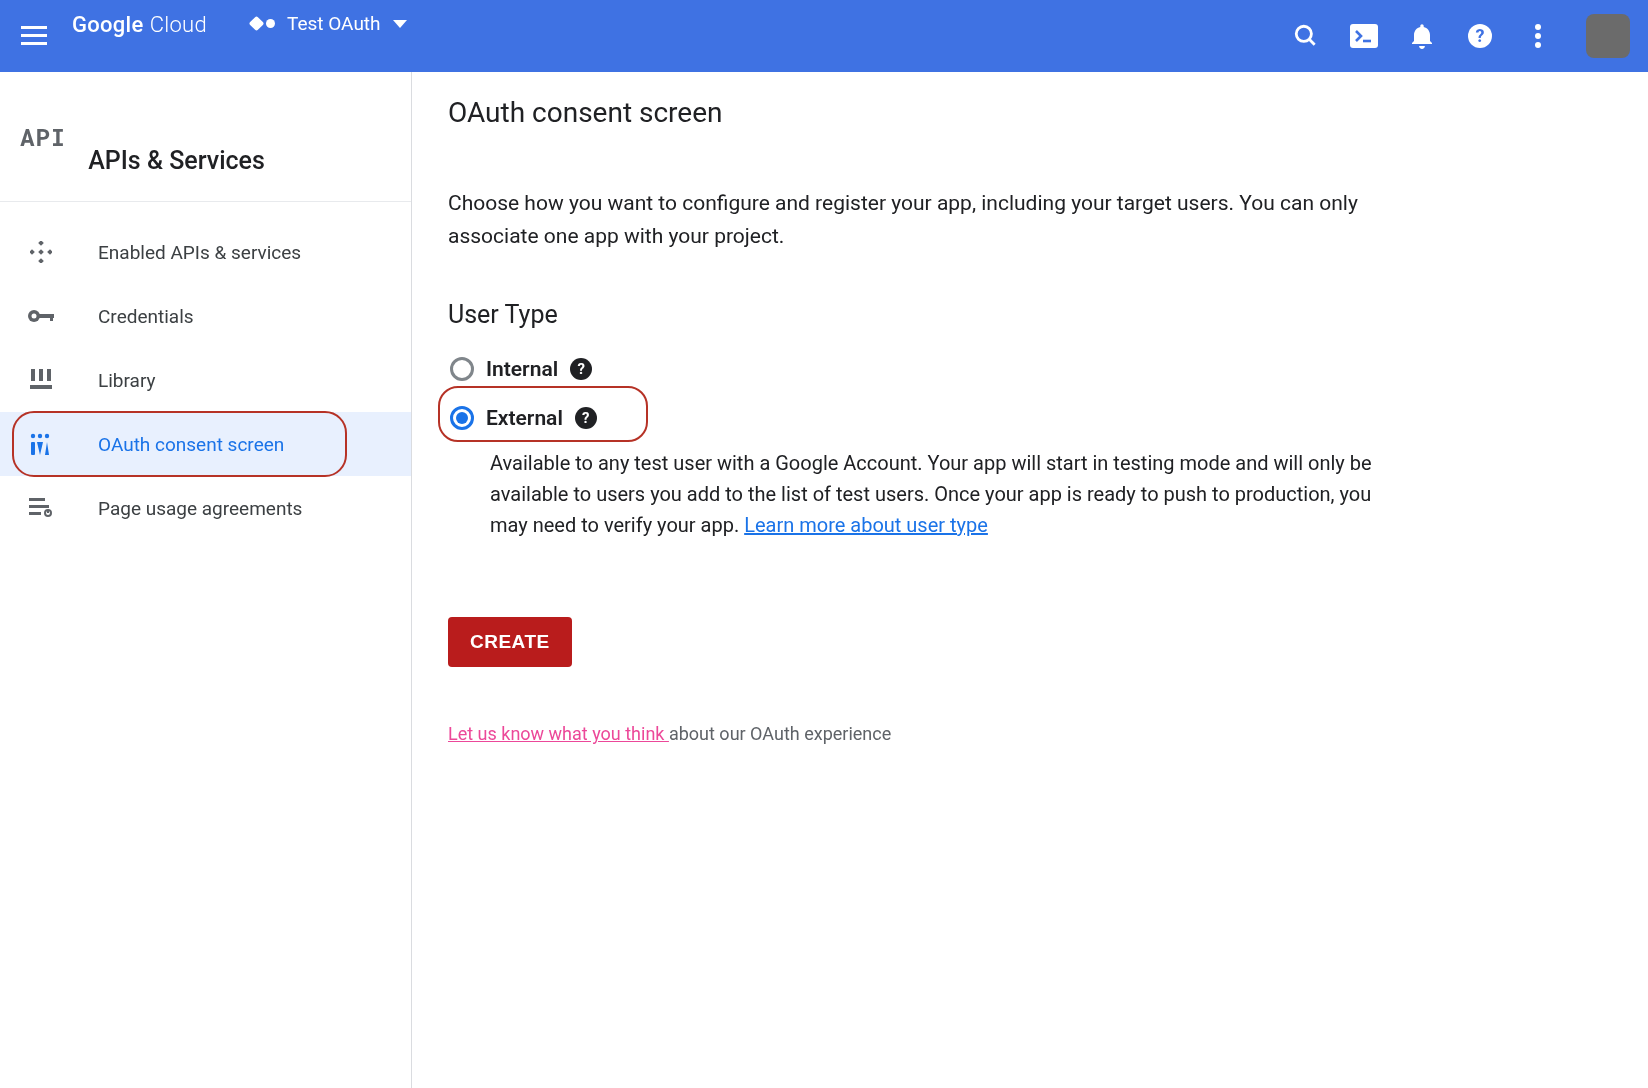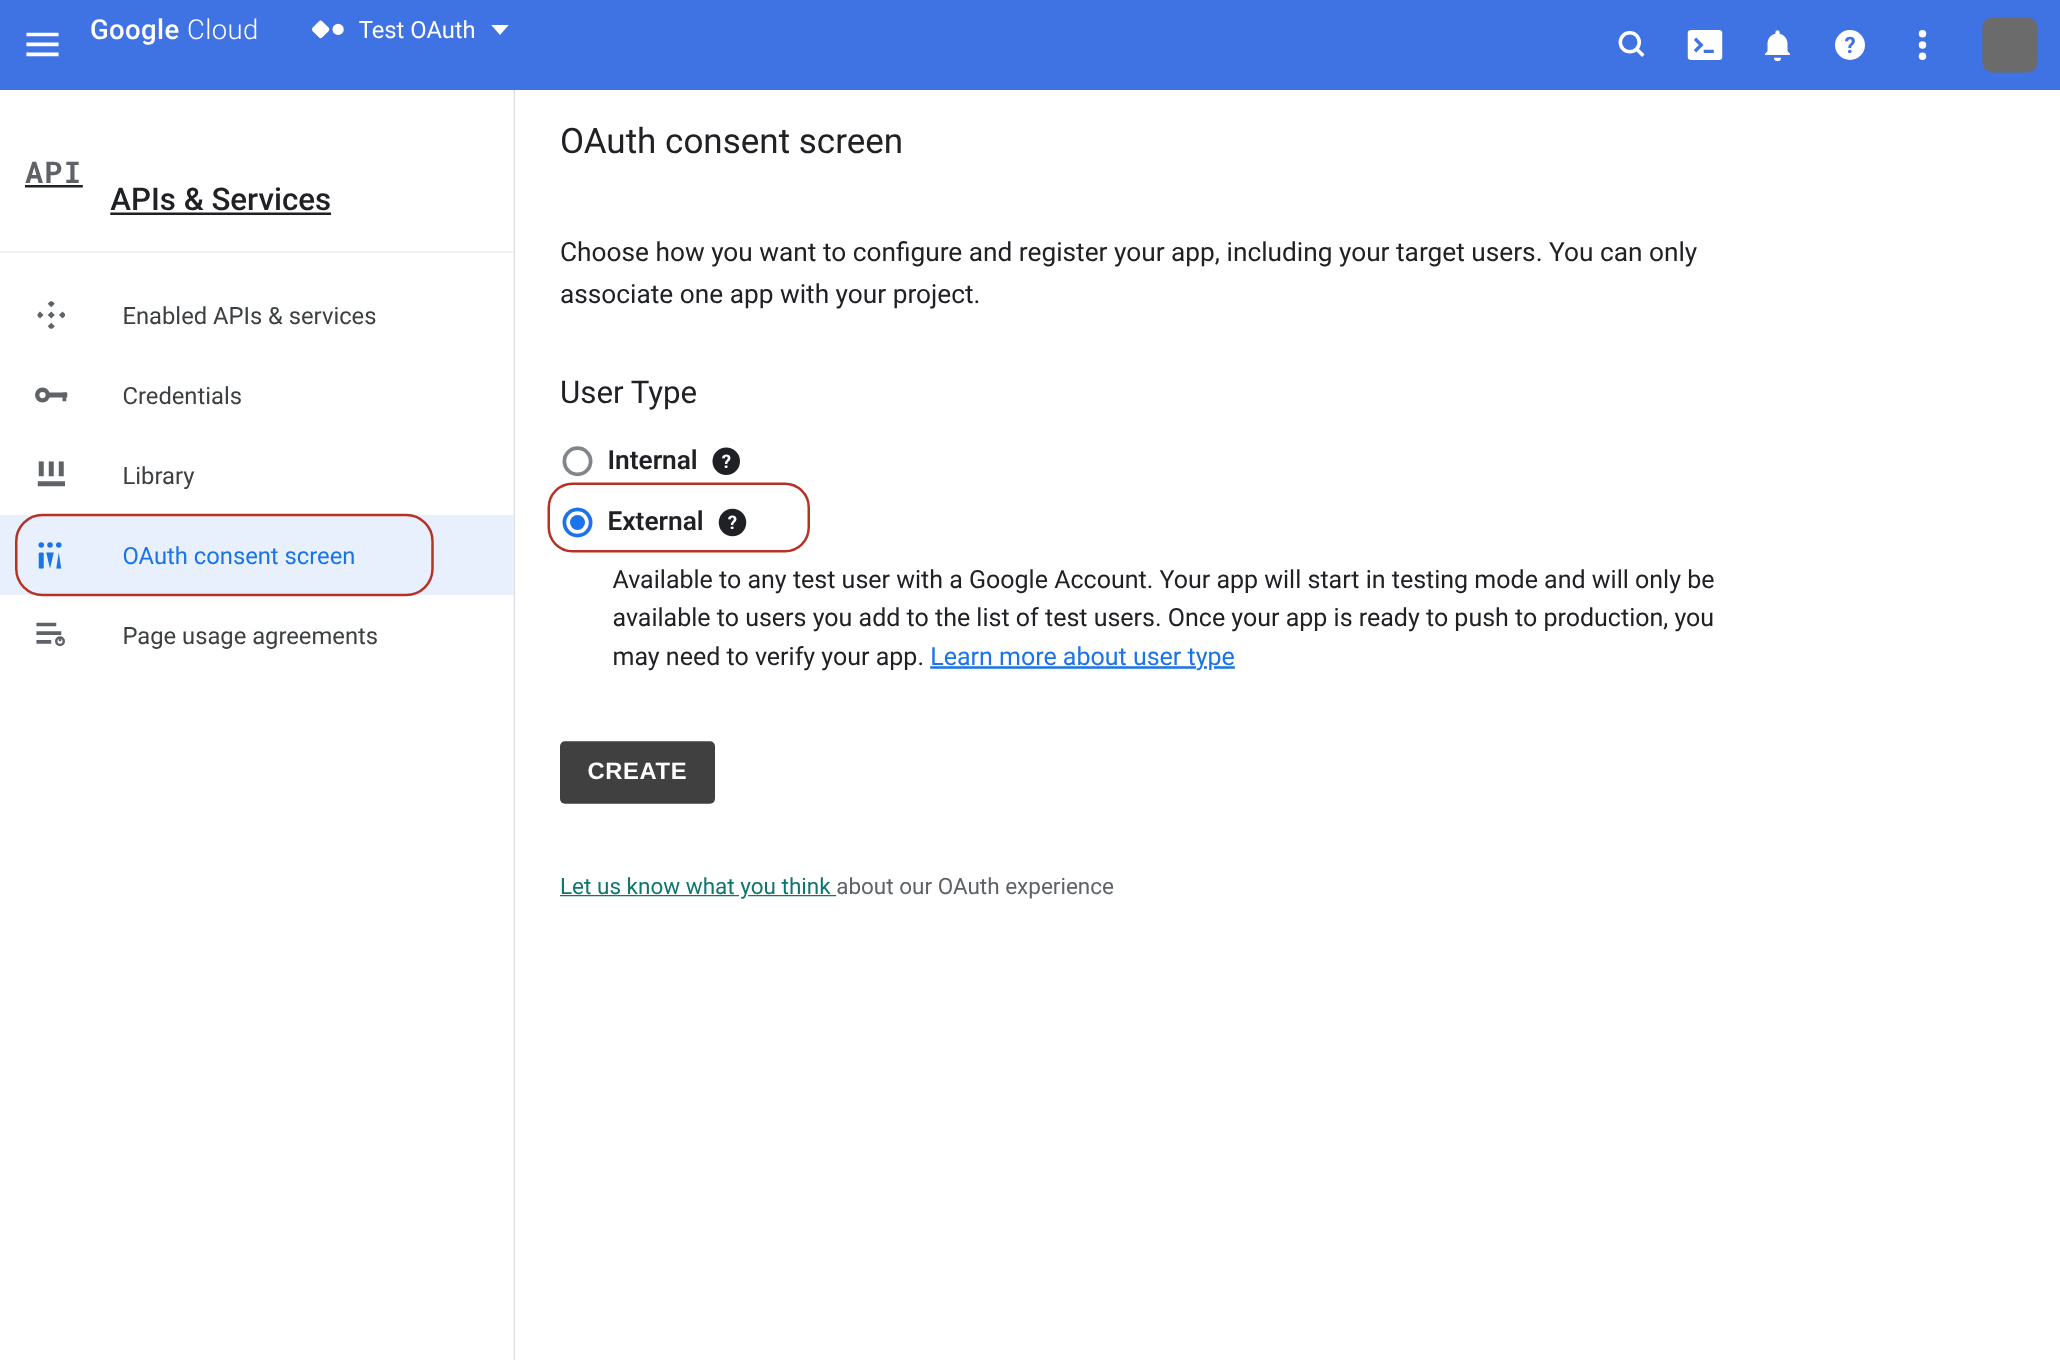--- a/index.html
+++ b/index.html
@@ -16,21 +16,21 @@
   .proj-dots .hex { width:11px; height:11px; background:#fff; border-radius:2px; transform:rotate(45deg); }
   .proj-dots .dot { width:9px; height:9px; background:#fff; border-radius:50%; }
   .caret-down { width:0;height:0;border-left:7px solid transparent;border-right:7px solid transparent;border-top:8px solid #fff; }
   .topbar-right { margin-left:auto; display:flex; align-items:center; gap:30px; }
   .topicon { width:28px; height:28px; cursor:pointer; display:flex;align-items:center;justify-content:center; }
   .avatar { width:44px;height:44px;background:#6b6b6b;border-radius:8px; cursor:pointer; margin-left:4px;}
   
   .body { display:flex; }
   
   .sidebar { width:412px; border-right:1px solid #dadce0; min-height: calc(100vh - 72px); }
-  .side-head { display:flex; align-items:center; gap:22px; padding: 26px 20px 26px 20px; border-bottom:1px solid #e8eaed;text-decoration:underline; }
+  .side-head { display:flex; align-items:center; gap:22px; padding: 26px 20px 26px 20px; border-bottom:1px solid #e8eaed; }
   .api-badge { font-family: 'Roboto Mono', monospace; font-size:24px; font-weight:700; letter-spacing:1px; color:#5f6368; }
   .side-title { font-size:25px; font-weight:500; color:#202124;margin-top:48px; }
   .side-items { padding-top: 18px; }
   .side-item { display:flex; align-items:center; gap:44px; padding: 0 20px 0 28px; height:64px; cursor:pointer; color:#3c4043; font-size:19px; position:relative; }
   .side-item.selected { background:#e8f0fe; color:#1a73e8; }
   .side-item .sicon { width:26px; height:26px; display:flex; align-items:center; justify-content:center; color:#5f6368; }
   .side-item.selected .sicon { color:#1a73e8; }
   
   .annot { border:2.5px solid #b63226; border-radius:20px; position:absolute; pointer-events:none; }
   .annot-side { left:12px; right:64px; top:-1px; bottom:-1px; border-radius:22px; }
@@ -41,23 +41,23 @@
   .section-title { font-size:25px; font-weight:400; margin-bottom:22px; }
   .radio-block { position:relative; margin-bottom:12px; }
   .radio-row { display:flex; align-items:center; gap:12px; padding-left:2px; height:36px;}
   .radio { width:24px;height:24px;border-radius:50%;border:3px solid #80868b; display:flex;align-items:center;justify-content:center; cursor:pointer;}
   .radio.selected { border-color:#1a73e8; }
   .radio.selected .inner { width:12px;height:12px;border-radius:50%;background:#1a73e8; }
   .radio-label { font-size:21px; font-weight:600; }
   .help-dot { width:22px;height:22px;border-radius:50%;background:#202124;color:#fff;display:flex;align-items:center;justify-content:center;font-weight:700;font-size:15px;cursor:pointer; }
   .radio-desc { padding:12px 0 20px 42px; font-size:20px; line-height:1.55; color:#202124; }
   a.learn { color:#1a73e8; text-decoration:underline; cursor:pointer; }
-  .create-btn { margin-top: 20px; background:#404040; color:#fff; border:none; padding:14px 22px; font-size:19px; font-weight:600; letter-spacing:0.5px; border-radius:4px; cursor:pointer; }
+  .create-btn { margin-top: 44px; background:#b91c1c; color:#fff; border:none; padding:14px 22px; font-size:19px; font-weight:600; letter-spacing:0.5px; border-radius:4px; cursor:pointer; }
   .feedback { margin-top:56px; font-size:18px; color:#5f6368; }
-  .feedback .link { color:#0f766e; text-decoration:underline; cursor:pointer; }
+  .feedback .link { color:#ec4899; text-decoration:underline; cursor:pointer; }
   .annot-ext { left:-10px; top:-14px; width:210px; height:56px; border-radius:20px;}
   svg { display:block; }
 </style>
 </head>
 <body>
 
 <div class="topbar">
   <div class="topbar-left">
     <div class="menu-btn">
       <svg width="26" height="20" viewBox="0 0 26 20">

